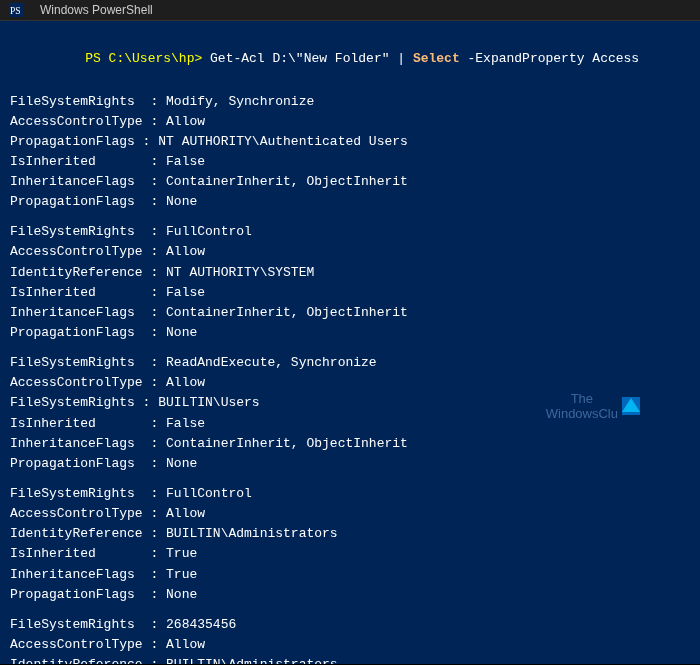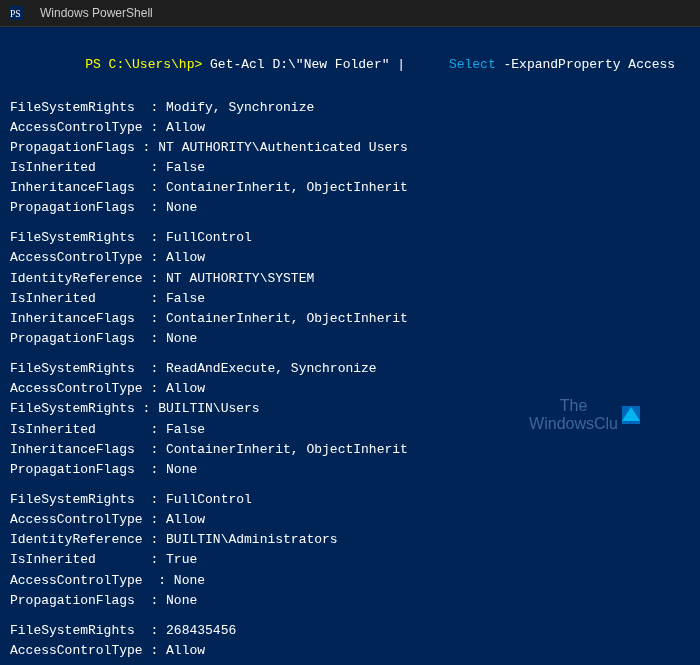--- a/index.html
+++ b/index.html
@@ -7,21 +7,21 @@
       width: 700px;
       height: 665px;
       background: #000;
       font-family: 'Consolas', 'Courier New', monospace;
       font-size: 13px;
       overflow: hidden;
     }
 
     .title-bar {
       background: #1e1e1e;
-      height: 27px;
+      height: 21px;
       display: flex;
       align-items: center;
       padding: 0 8px;
       gap: 6px;
       border-bottom: 1px solid #333;
     }
 
     .title-bar-icon {
       width: 16px;
       height: 16px;
@@ -57,23 +57,22 @@
       margin-bottom: 4px;
       line-height: 1.5;
     }
 
     .prompt-line .prompt {
       color: #ffff00;
       margin-left: 44px;
     }
 
     .prompt-line .select-word {
-      color: #0ea5e9;
-      font-weight: normal;
-      margin-left: 36px;
+      color: #fdba74;
+      font-weight: bold;
     }
 
     .output-block {
       margin-bottom: 10px;
     }
 
     .output-line {
       color: #fff;
       white-space: pre;
       line-height: 1.55;
@@ -136,35 +135,35 @@
       <div class="output-line">IsInherited       : False</div>
       <div class="output-line">InheritanceFlags  : ContainerInherit, ObjectInherit</div>
       <div class="output-line">PropagationFlags  : None</div>
     </div>
 
     <div class="output-block">
       <div class="output-line">FileSystemRights  : FullControl</div>
       <div class="output-line">AccessControlType : Allow</div>
       <div class="output-line">IdentityReference : BUILTIN\Administrators</div>
       <div class="output-line">IsInherited       : True</div>
-      <div class="output-line">AccessControlType  : None</div>
+      <div class="output-line">InheritanceFlags  : True</div>
       <div class="output-line">PropagationFlags  : None</div>
     </div>
 
     <div class="output-block">
       <div class="output-line">FileSystemRights  : 268435456</div>
       <div class="output-line">AccessControlType : Allow</div>
       <div class="output-line">IdentityReference : BUILTIN\Administrators</div>
 
     </div>
 
   </div>
 
   <div class="watermark">
     <div style="display:flex;align-items:center;gap:4px;">
-      <span style="color:rgba(150,200,255,0.4);font-size:16px;">The<br>WindowsClu</span>
+      <span style="color:rgba(150,200,255,0.4);font-size:13px;">The<br>WindowsClu</span>
       <div style="width:18px;height:18px;background:rgba(0,150,255,0.6);display:flex;align-items:center;justify-content:center;">
         <div style="width:0;height:0;border-left:9px solid transparent;border-right:9px solid transparent;border-bottom:14px solid rgba(0,200,255,0.8);margin-top:-2px;"></div>
       </div>
     </div>
   </div>
 
 </div>
 
 </body></html>

